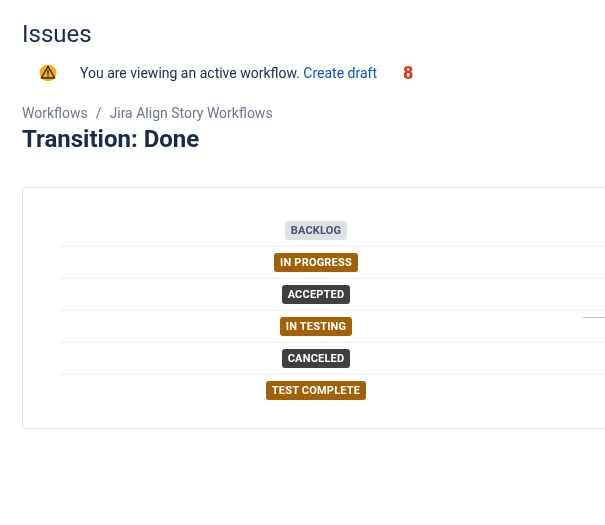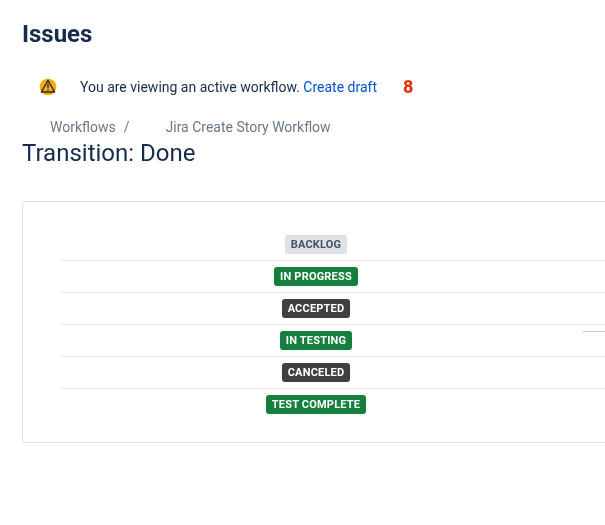--- a/index.html
+++ b/index.html
@@ -11,22 +11,22 @@
     background: #fff;
     width: 605px;
     height: 525px;
     overflow: hidden;
   }
   .page {
     padding: 20px 22px 0 22px;
   }
   h1.page-title {
     font-size: 24px;
-    font-weight: 700;
-    margin: 0 0 22px 0;
+    font-weight: 400;
+    margin: 0 0 8px 0;
     color: #172B4D;
   }
   .alert-row {
     display: flex;
     align-items: center;
     gap: 22px;
     padding: 6px 0 22px 16px;
     font-size: 14px;
   }
   .warn-icon {
@@ -50,24 +50,24 @@
   }
   .breadcrumb {
     font-size: 14px;
     color: #6B778C;
     display: flex;
     align-items: center;
     gap: 8px;
     margin-bottom: 4px;
   }
   .bc-sep { color: #6B778C; }
-  .bc-item { color: #6B778C; margin-left: 28px; }
+  .bc-item { color: #6B778C; }
   h2.transition-title {
     font-size: 24px;
-    font-weight: 400;
+    font-weight: 700;
     margin: 0 0 34px 0;
     color: #172B4D;
   }
   .panel-wrap {
     position: relative;
   }
   .panel {
     border: 1px solid #DFE1E6;
     border-radius: 3px;
     padding: 26px 0 22px 0;
@@ -112,21 +112,21 @@
     font-size: 11px;
     font-weight: 700;
     padding: 3px 6px;
     border-radius: 3px;
     letter-spacing: 0.2px;
     white-space: nowrap;
     position: relative;
     z-index: 2;
   }
   .lz-grey { background: #DFE1E6; color: #42526E; }
-  .lz-blue { background: #15803d; color: #fff; }
+  .lz-blue { background: #a16207; color: #fff; }
   .lz-green { background: #404040; color: #fff; }
 </style>
 </head>
 <body>
 
 <div class="page">
   <h1 class="page-title">Issues</h1>
 
   <div class="alert-row">
     <span class="warn-icon">
@@ -140,21 +140,21 @@
     <span>
       <span class="alert-text">You are viewing an active workflow.</span>
       <span class="alert-link">Create draft</span>
     </span>
     <span class="step-num">8</span>
   </div>
 
   <div class="breadcrumb">
     <span class="bc-item">Workflows</span>
     <span class="bc-sep">/</span>
-    <span class="bc-item">Jira Create Story Workflow</span>
+    <span class="bc-item">Jira Align Story Workflows</span>
   </div>
 
   <h2 class="transition-title">Transition: Done</h2>
 
   <div class="panel-wrap">
     <div class="panel">
       <div class="status-list" id="status-list">
           <div class="status-row">
             <span class="lozenge lz-grey">BACKLOG</span>
           </div>

